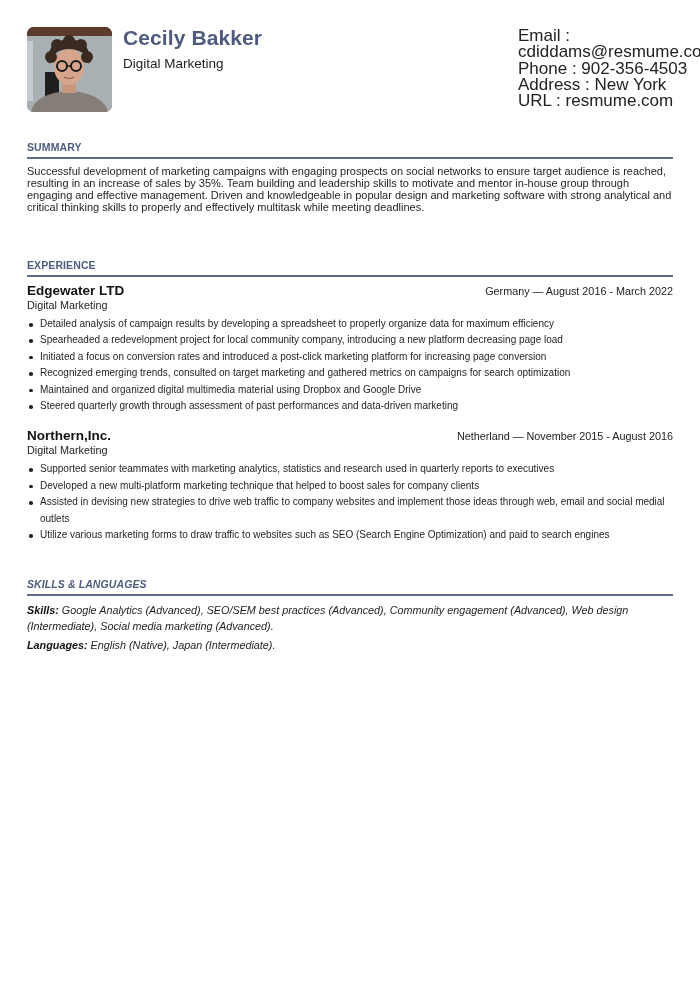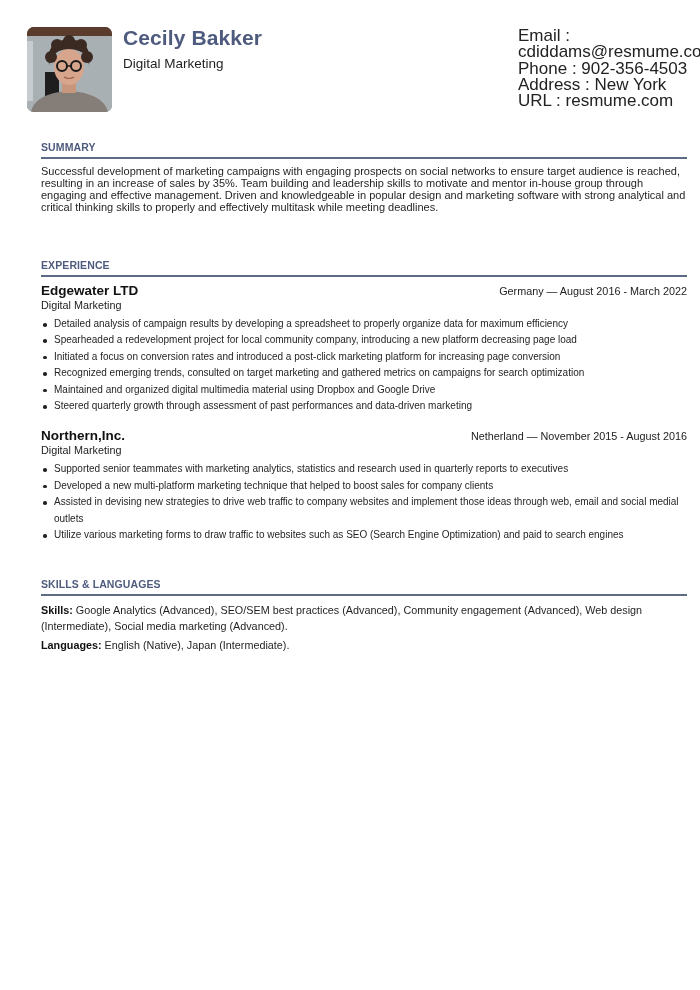--- a/index.html
+++ b/index.html
@@ -27,21 +27,21 @@
   .role {
     position: absolute; left: 96px; top: 56px;
     font-size: 13.5px; color: #1f1f1f;
   }
   .contact {
     position: absolute; left: 491px; top: 28px;
     font-size: 17px; line-height: 16.3px; color: #222;
   }
 
   
-  .section { position: absolute; left: 14px; width: 646px; }
+  .section { position: absolute; left: 0; width: 646px; }
   .section-title {
     font-size: 10.5px; font-weight: bold; color: #4e5b7e; letter-spacing: 0.1px;
     padding-bottom: 4px;
     border-bottom: 2px solid #5f6b85;
   }
   .para {
     font-size: 11px; line-height: 12px; color: #1f1f1f; margin-top: 6px;
   }
   .entry-head {
     display: flex; justify-content: space-between; align-items: baseline;
@@ -130,20 +130,20 @@
       <div class="entry-sub">Digital Marketing</div>
       <ul class="bullets">
         <li>Supported senior teammates with marketing analytics, statistics and research used in quarterly reports to executives</li>
         <li>Developed a new multi-platform marketing technique that helped to boost sales for company clients</li>
         <li>Assisted in devising new strategies to drive web traffic to company websites and implement those ideas through web, email and social medial outlets</li>
         <li>Utilize various marketing forms to draw traffic to websites such as SEO (Search Engine Optimization) and paid to search engines</li>
       </ul>
     </div>
   </div>
 
-  <div class="section" style="top:578px;">
+  <div class="section" style="top:578px;font-style:italic;">
     <div class="section-title">SKILLS &amp; LANGUAGES</div>
     <div class="kv" style="margin-top:6px;"><b>Skills:</b><span> Google Analytics (Advanced), SEO/SEM best practices (Advanced), Community engagement (Advanced), Web design (Intermediate), Social media marketing (Advanced).</span></div>
     <div class="kv" style="margin-top:2px;"><b>Languages:</b><span> English (Native), Japan (Intermediate).</span></div>
   </div>
 
 
 </div>
 
 </body></html>

